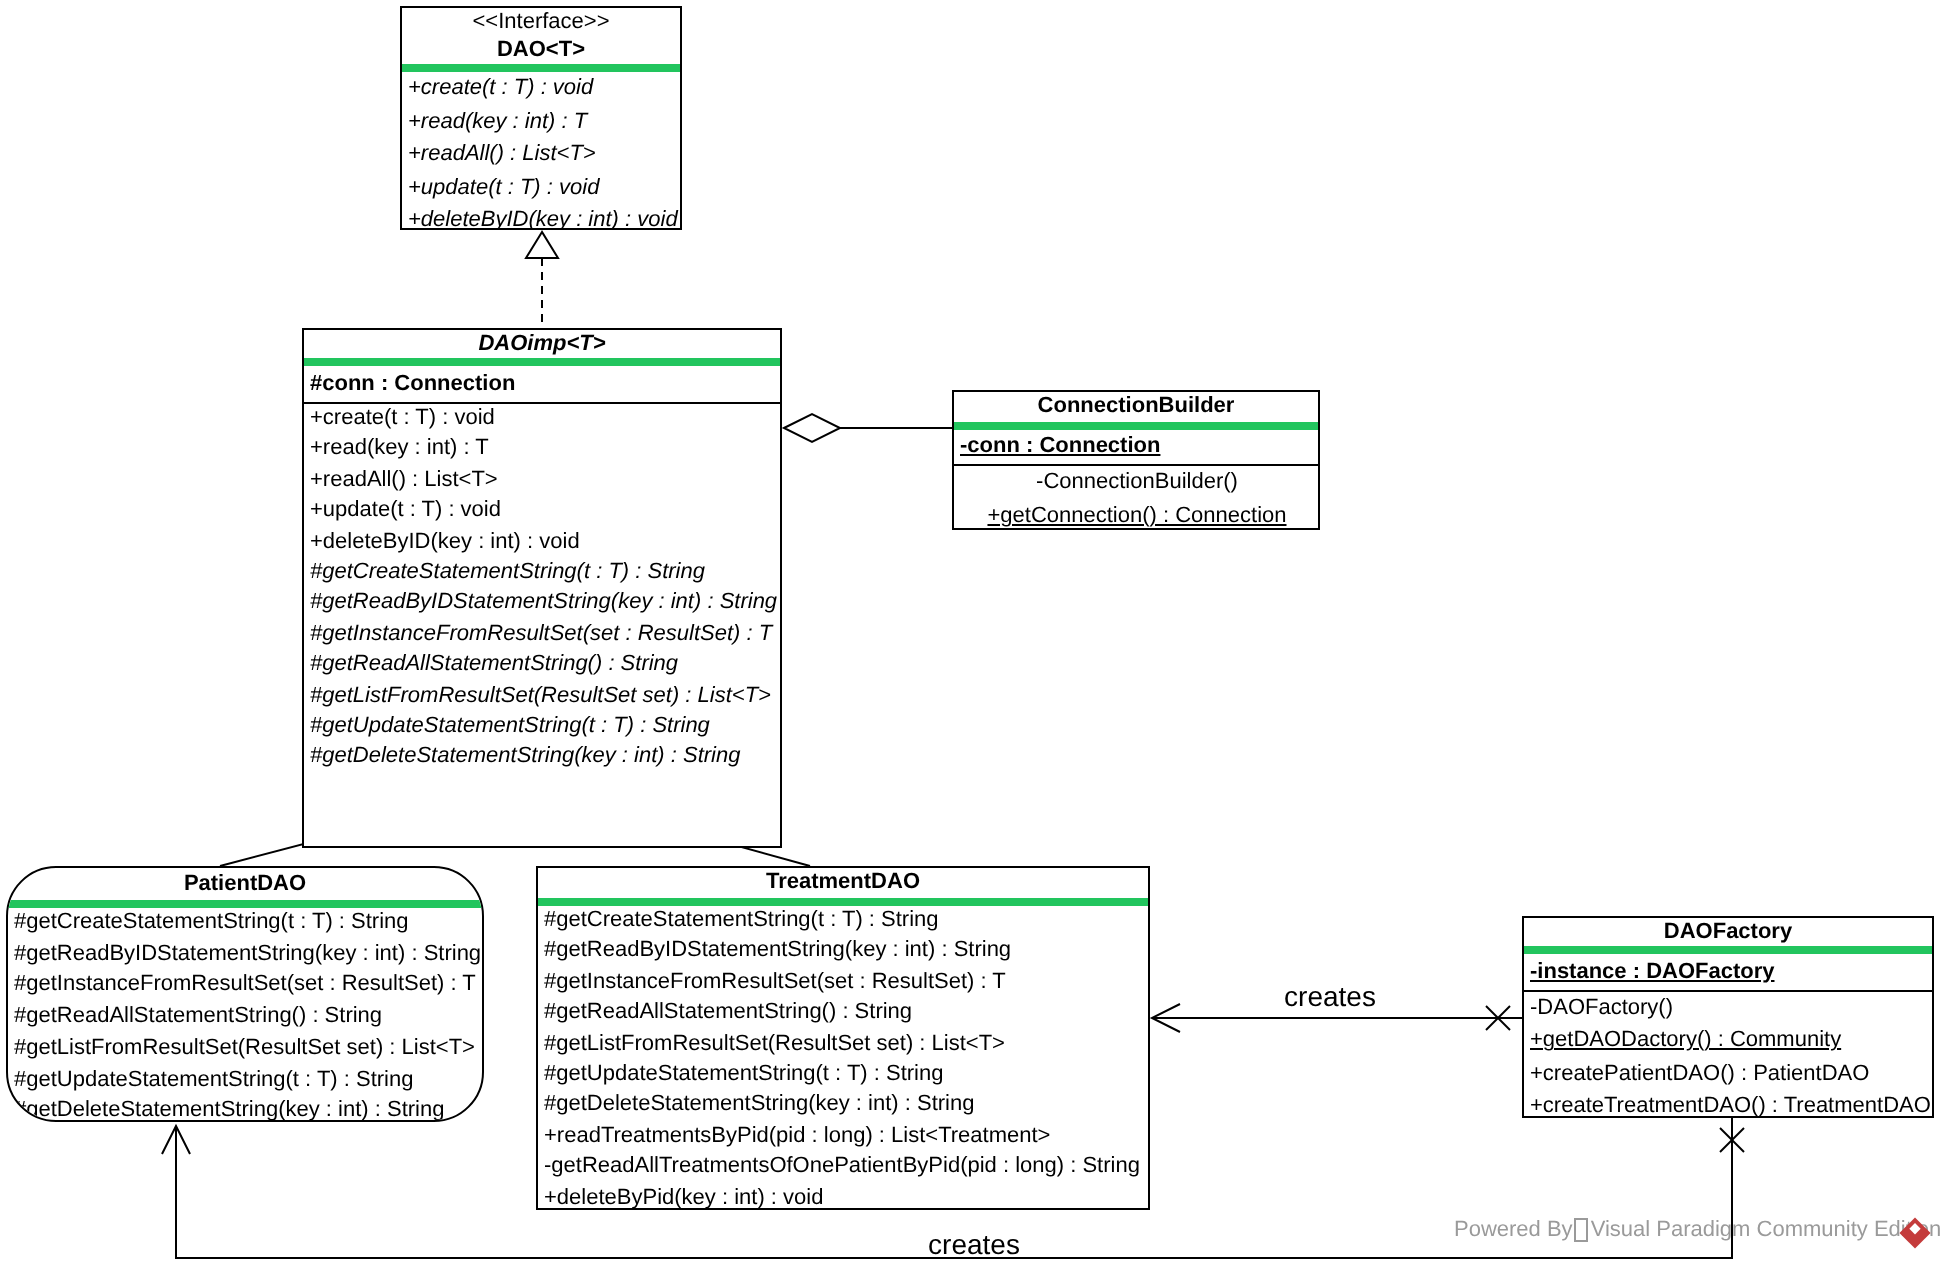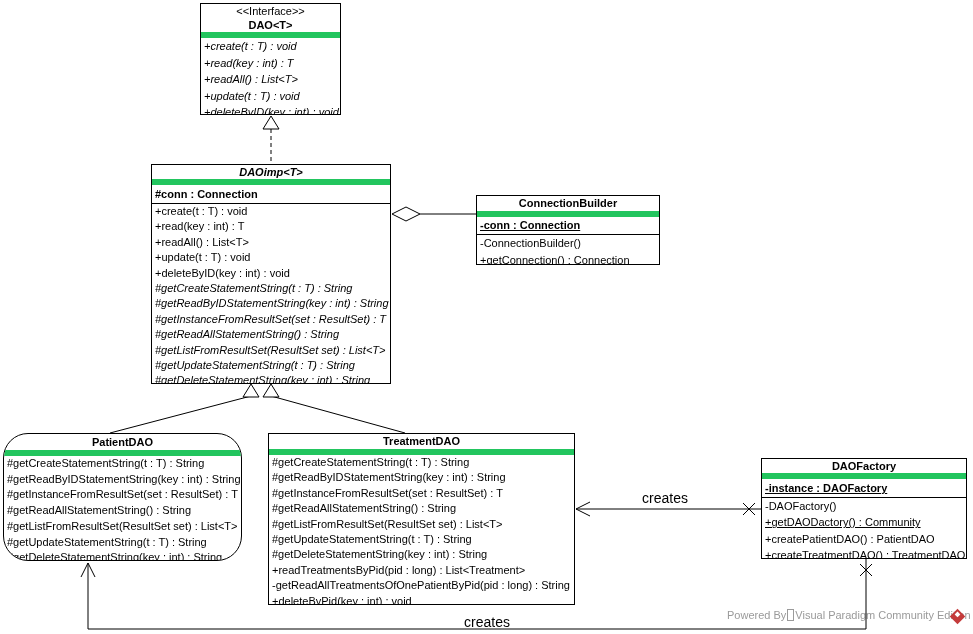--- a/index.html
+++ b/index.html
@@ -5,40 +5,40 @@
   html,body{margin:0;padding:0;background:#fff;}
   #canvas{
     position:relative;width:973px;height:634px;background:#ffffff;
     font-family:"Liberation Sans",sans-serif;color:#000;overflow:hidden;
   }
   svg.wires{position:absolute;left:0;top:0;z-index:1;pointer-events:none;}
   .box{
     position:absolute;background:#fff;border:1px solid #000;
     box-sizing:border-box;z-index:2;overflow:hidden;
   }
-  .title{border-bottom:6px solid #22c55e;text-align:center;font-weight:bold;font-size:11px;}
+  .title{border-bottom:4px solid #22c55e;text-align:center;font-weight:bold;font-size:11px;}
   .attrs{border-bottom:1px solid #000;font-weight:bold;}
   .member{font-size:11px;padding:0 2px 0 3px;white-space:nowrap;}
   .stereotype{font-weight:normal;font-size:11px;}
   .it{font-style:italic;}
   .ul{text-decoration:underline;}
 
   #box-dao{left:200px;top:3px;width:141px;height:112px;}
   #box-dao .stereotype,#box-dao .cname{line-height:14px;}
   #box-dao .methods .member{line-height:16.5px;}
 
-  #box-daoimp{left:151px;top:164px;width:240px;height:220px;}
+  #box-daoimp{left:151px;top:164px;width:240px;height:260px;}
   #box-daoimp .title{line-height:14px;font-style:italic;}
   #box-daoimp .attrs .member{line-height:18px;}
   #box-daoimp .methods .member{line-height:15.4px;}
 
   #box-cb{left:476px;top:195px;width:184px;height:70px;}
   #box-cb .title{line-height:15px;}
   #box-cb .attrs .member{line-height:17px;}
-  #box-cb .methods .member{line-height:17px;}
+  #box-cb .methods .member{line-height:17px;text-align:center;}
 
   #box-patient{left:3px;top:433px;width:239px;height:128px;border-radius:25px;}
   #box-patient .title{line-height:16px;}
   #box-patient .methods .member{line-height:15.7px;}
 
   #box-treatment{left:268px;top:433px;width:307px;height:172px;}
   #box-treatment .title{line-height:15px;}
   #box-treatment .methods .member{line-height:15.4px;}
 
   #box-factory{left:761px;top:458px;width:206px;height:101px;}

